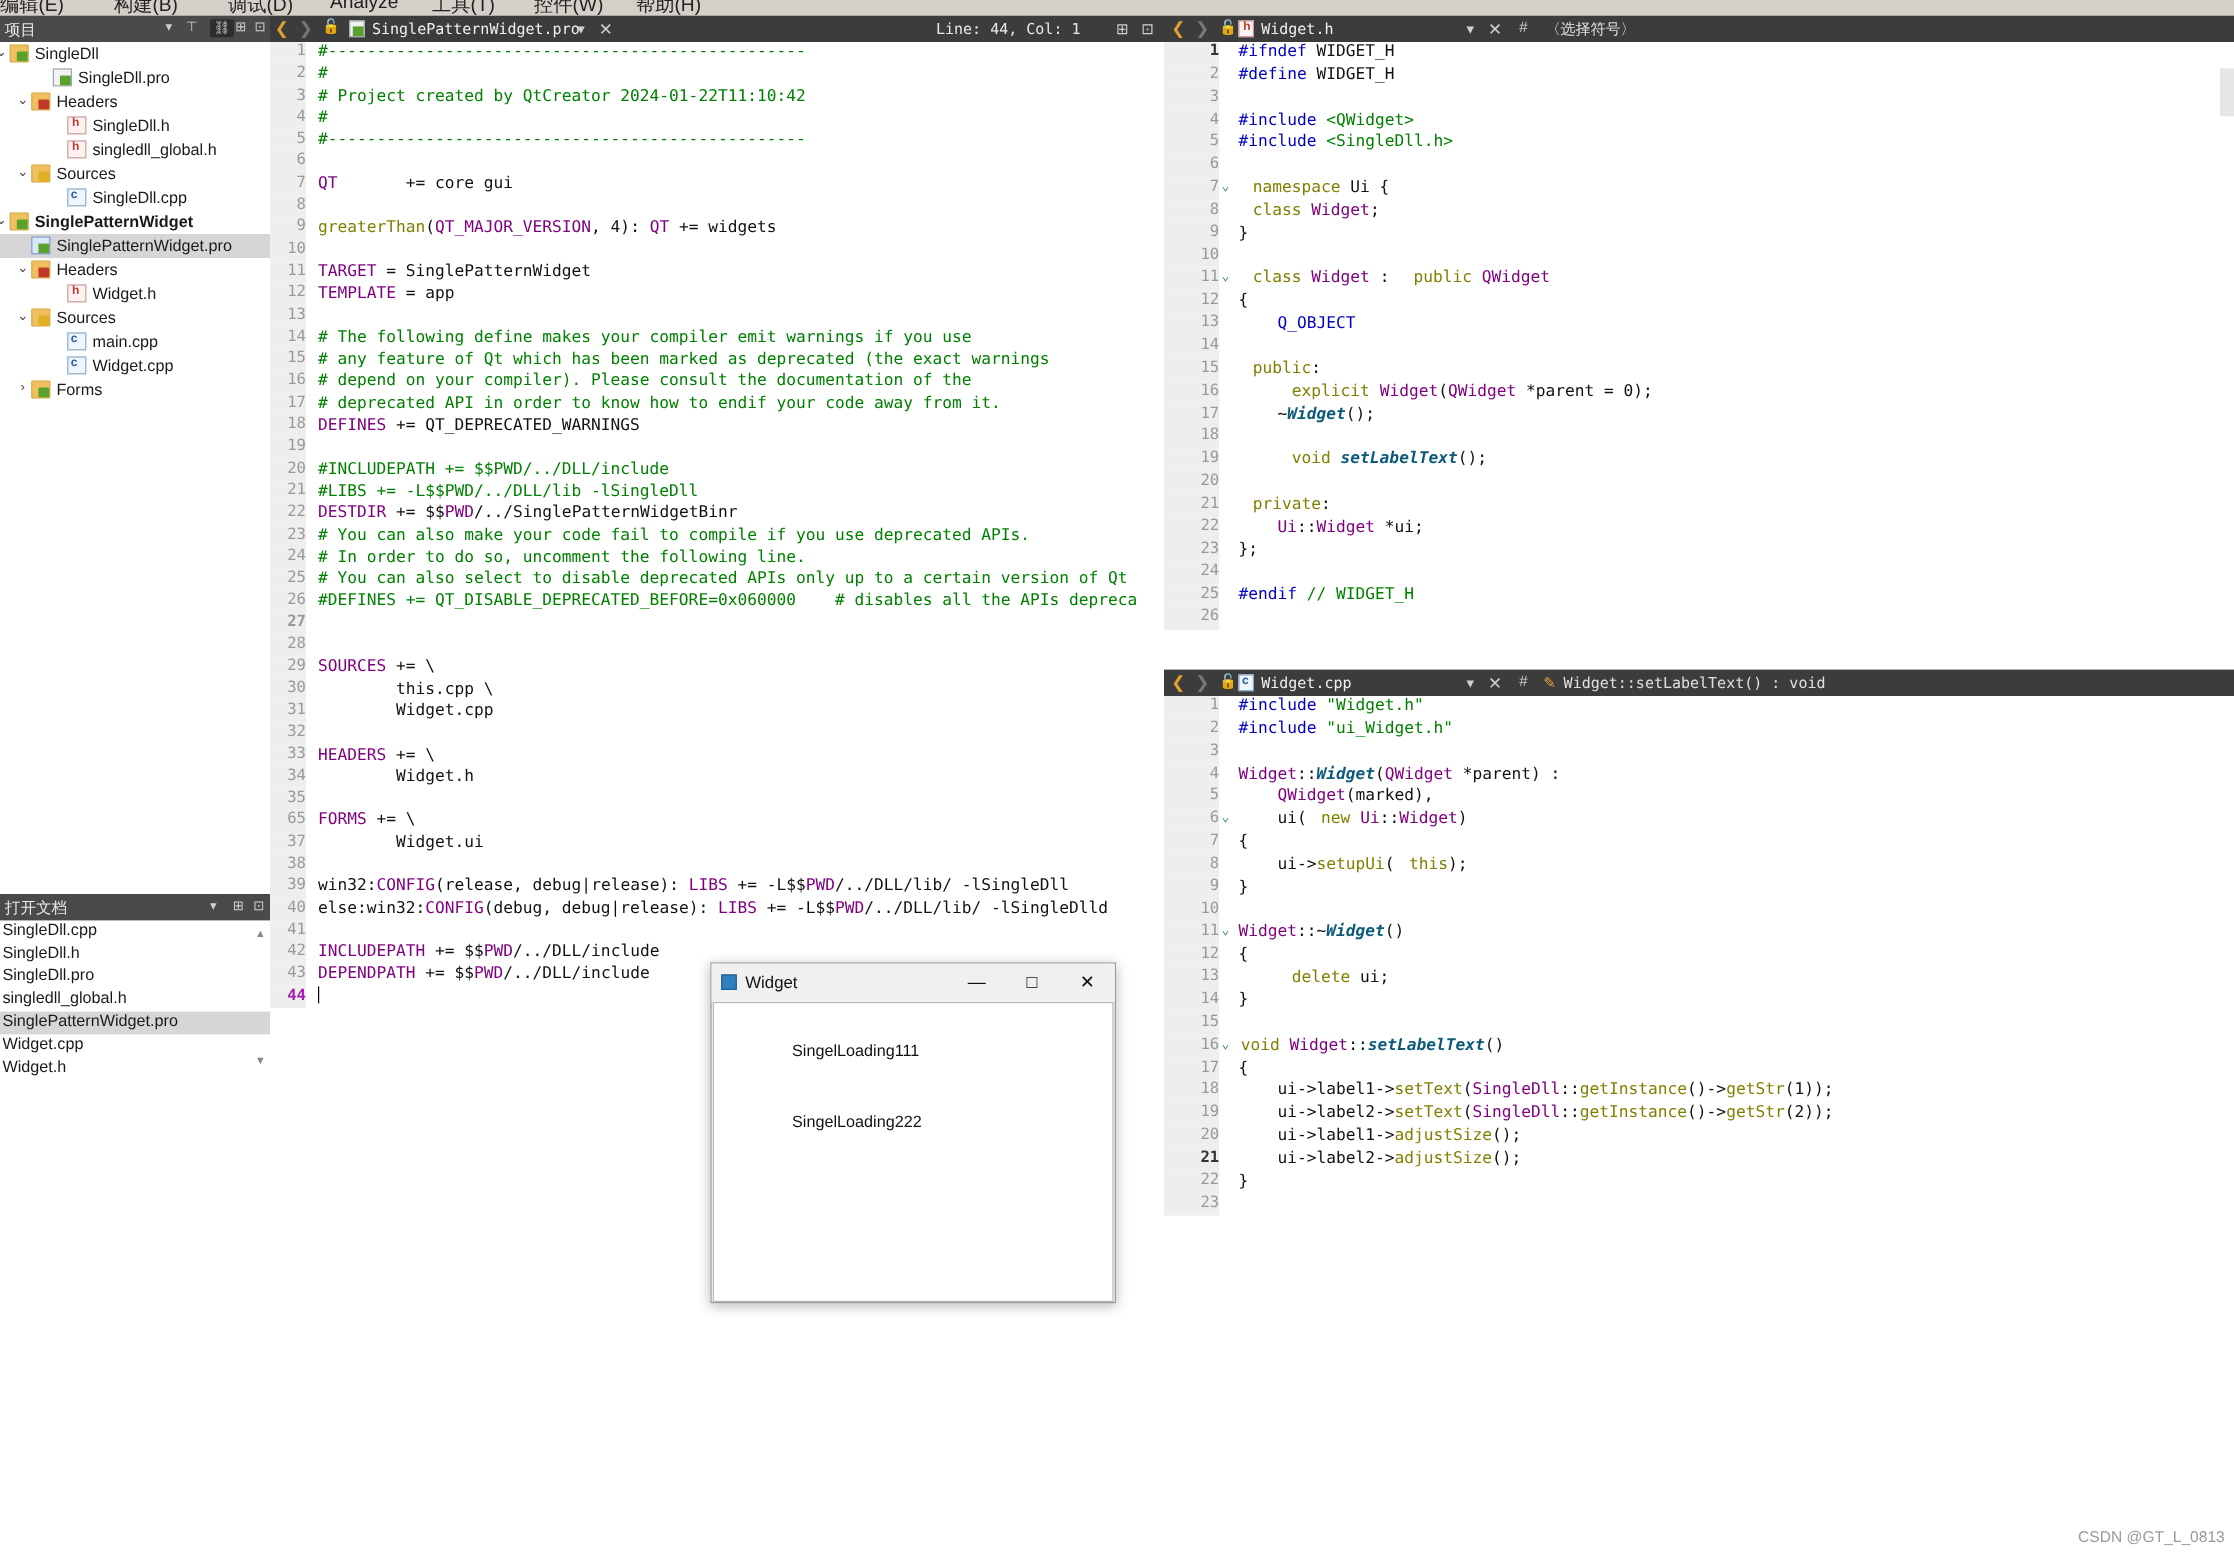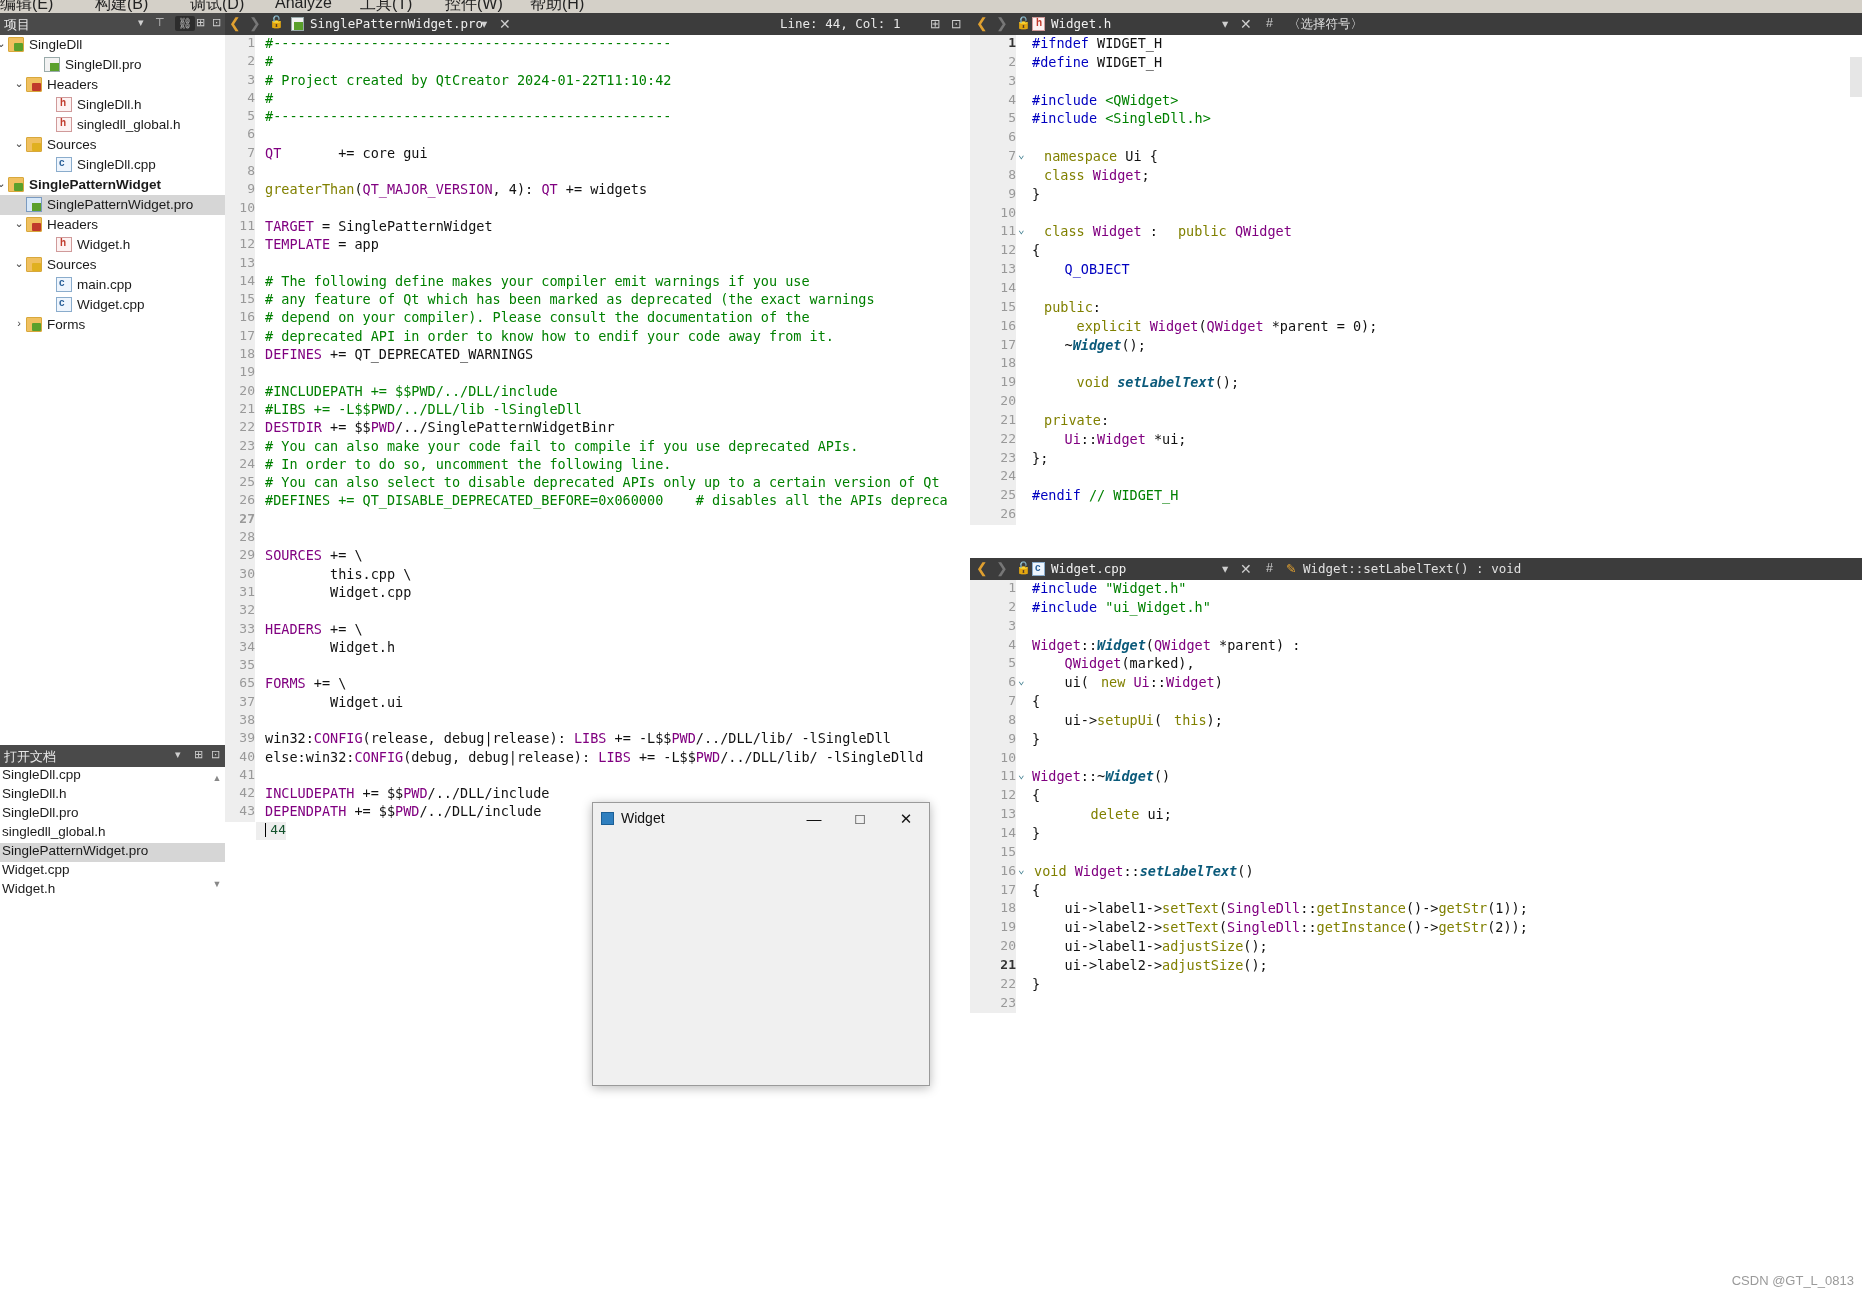--- a/index.html
+++ b/index.html
@@ -299,21 +299,21 @@
         <div class="cline mono" style="height: 18.3px;"><span class="ln" style="height: 18.3px;">34</span><span class="code" style="left: 40px;"><span class="c-plain">        Widget.h</span></span></div>
         <div class="cline mono" style="height: 18.3px;"><span class="ln" style="height: 18.3px;">35</span><span class="code" style="left: 40px;"></span></div>
         <div class="cline mono" style="height: 18.3px;"><span class="ln" style="height: 18.3px;">65</span><span class="code" style="left: 40px;"><span class="c-var">FORMS</span><span class="c-plain"> += \</span></span></div>
         <div class="cline mono" style="height: 18.3px;"><span class="ln" style="height: 18.3px;">37</span><span class="code" style="left: 40px;"><span class="c-plain">        Widget.ui</span></span></div>
         <div class="cline mono" style="height: 18.3px;"><span class="ln" style="height: 18.3px;">38</span><span class="code" style="left: 40px;"></span></div>
         <div class="cline mono" style="height: 18.3px;"><span class="ln" style="height: 18.3px;">39</span><span class="code" style="left: 40px;"><span class="c-plain">win32:</span><span class="c-var">CONFIG</span><span class="c-plain">(release, debug|release): </span><span class="c-var">LIBS</span><span class="c-plain"> += -L$$</span><span class="c-var">PWD</span><span class="c-plain">/../DLL/lib/ -lSingleDll</span></span></div>
         <div class="cline mono" style="height: 18.3px;"><span class="ln" style="height: 18.3px;">40</span><span class="code" style="left: 40px;"><span class="c-plain">else:win32:</span><span class="c-var">CONFIG</span><span class="c-plain">(debug, debug|release): </span><span class="c-var">LIBS</span><span class="c-plain"> += -L$$</span><span class="c-var">PWD</span><span class="c-plain">/../DLL/lib/ -lSingleDlld</span></span></div>
         <div class="cline mono" style="height: 18.3px;"><span class="ln" style="height: 18.3px;">41</span><span class="code" style="left: 40px;"></span></div>
         <div class="cline mono" style="height: 18.3px;"><span class="ln" style="height: 18.3px;">42</span><span class="code" style="left: 40px;"><span class="c-var">INCLUDEPATH</span><span class="c-plain"> += $$</span><span class="c-var">PWD</span><span class="c-plain">/../DLL/include</span></span></div>
         <div class="cline mono" style="height: 18.3px;"><span class="ln" style="height: 18.3px;">43</span><span class="code" style="left: 40px;"><span class="c-var">DEPENDPATH</span><span class="c-plain"> += $$</span><span class="c-var">PWD</span><span class="c-plain">/../DLL/include</span></span></div>
-        <div class="cline mono curln" style="height: 18.3px;"><span class="ln" style="height: 18.3px; font-weight: normal; color: #14532d; margin-left: 31px;">44</span><span class="code" style="left: 40px;"><span class="caret"></span></span></div>
+        <div class="cline mono curln" style="height: 18.3px;"><span class="ln" style="height: 18.3px; font-weight: bold; color: #a21caf;">44</span><span class="code" style="left: 40px;"><span class="caret"></span></span></div>
       </div>
   </div>
 </div>
 
 <div id="right">
 
   <div id="rtop">
     <div class="rhdr">
       <span class="nav" style="position:absolute;left:6px;top:2px;color:#e0a030;font-size:14px;">❮</span>
       <span class="nav" style="position:absolute;left:26px;top:2px;color:#777;font-size:14px;">❯</span>
@@ -378,21 +378,21 @@
           <div class="cline mono" style="height: 18.85px;"><span class="ln" style="width: 46px; height: 18.85px;">3</span><span class="code" style="left: 62px;"></span></div>
           <div class="cline mono" style="height: 18.85px;"><span class="ln" style="width: 46px; height: 18.85px;">4</span><span class="code" style="left: 62px;"><span class="c-typ">Widget</span><span class="c-plain">::</span><span class="c-decl">Widget</span><span class="c-plain">(</span><span class="c-typ">QWidget</span><span class="c-plain"> *parent) :</span></span></div>
           <div class="cline mono" style="height: 18.85px;"><span class="ln" style="width: 46px; height: 18.85px;">5</span><span class="code" style="left: 62px;"><span class="c-plain">    </span><span class="c-typ">QWidget</span><span class="c-plain">(marked),</span></span></div>
           <div class="cline mono" style="height: 18.85px;"><span class="ln" style="width: 46px; height: 18.85px;">6</span><span class="fold">⌄</span><span class="code" style="left: 62px;"><span class="c-plain">    ui(</span><span class="c-kw">new</span><span class="c-plain"> </span><span class="c-typ">Ui</span><span class="c-plain">::</span><span class="c-typ">Widget</span><span class="c-plain">)</span></span></div>
           <div class="cline mono" style="height: 18.85px;"><span class="ln" style="width: 46px; height: 18.85px;">7</span><span class="code" style="left: 62px;"><span class="c-plain">{</span></span></div>
           <div class="cline mono" style="height: 18.85px;"><span class="ln" style="width: 46px; height: 18.85px;">8</span><span class="code" style="left: 62px;"><span class="c-plain">    ui-&gt;</span><span class="c-fn">setupUi</span><span class="c-plain">(</span><span class="c-kw">this</span><span class="c-plain">);</span></span></div>
           <div class="cline mono" style="height: 18.85px;"><span class="ln" style="width: 46px; height: 18.85px;">9</span><span class="code" style="left: 62px;"><span class="c-plain">}</span></span></div>
           <div class="cline mono" style="height: 18.85px;"><span class="ln" style="width: 46px; height: 18.85px;">10</span><span class="code" style="left: 62px;"></span></div>
           <div class="cline mono" style="height: 18.85px;"><span class="ln" style="width: 46px; height: 18.85px;">11</span><span class="fold">⌄</span><span class="code" style="left: 62px;"><span class="c-typ">Widget</span><span class="c-plain">::~</span><span class="c-decl">Widget</span><span class="c-plain">()</span></span></div>
           <div class="cline mono" style="height: 18.85px;"><span class="ln" style="width: 46px; height: 18.85px;">12</span><span class="code" style="left: 62px;"><span class="c-plain">{</span></span></div>
-          <div class="cline mono" style="height: 18.85px;"><span class="ln" style="width: 46px; height: 18.85px;">13</span><span class="code" style="left: 76px;"><span class="c-plain">    </span><span class="c-kw">delete</span><span class="c-plain"> ui;</span></span></div>
+          <div class="cline mono" style="height: 18.85px;"><span class="ln" style="width: 46px; height: 18.85px;">13</span><span class="code" style="left: 62px;"><span class="c-plain">    </span><span class="c-kw">delete</span><span class="c-plain"> ui;</span></span></div>
           <div class="cline mono" style="height: 18.85px;"><span class="ln" style="width: 46px; height: 18.85px;">14</span><span class="code" style="left: 62px;"><span class="c-plain">}</span></span></div>
           <div class="cline mono" style="height: 18.85px;"><span class="ln" style="width: 46px; height: 18.85px;">15</span><span class="code" style="left: 62px;"></span></div>
           <div class="cline mono" style="height: 18.85px;"><span class="ln" style="width: 46px; height: 18.85px;">16</span><span class="fold">⌄</span><span class="code" style="left: 52px;"><span class="c-kw">void</span><span class="c-plain"> </span><span class="c-typ">Widget</span><span class="c-plain">::</span><span class="c-decl">setLabelText</span><span class="c-plain">()</span></span></div>
           <div class="cline mono" style="height: 18.85px;"><span class="ln" style="width: 46px; height: 18.85px;">17</span><span class="code" style="left: 62px;"><span class="c-plain">{</span></span></div>
           <div class="cline mono" style="height: 18.85px;"><span class="ln" style="width: 46px; height: 18.85px;">18</span><span class="code" style="left: 62px;"><span class="c-plain">    ui-&gt;label1-&gt;</span><span class="c-fn">setText</span><span class="c-plain">(</span><span class="c-typ">SingleDll</span><span class="c-plain">::</span><span class="c-fn">getInstance</span><span class="c-plain">()-&gt;</span><span class="c-fn">getStr</span><span class="c-plain">(1));</span></span></div>
           <div class="cline mono" style="height: 18.85px;"><span class="ln" style="width: 46px; height: 18.85px;">19</span><span class="code" style="left: 62px;"><span class="c-plain">    ui-&gt;label2-&gt;</span><span class="c-fn">setText</span><span class="c-plain">(</span><span class="c-typ">SingleDll</span><span class="c-plain">::</span><span class="c-fn">getInstance</span><span class="c-plain">()-&gt;</span><span class="c-fn">getStr</span><span class="c-plain">(2));</span></span></div>
           <div class="cline mono" style="height: 18.85px;"><span class="ln" style="width: 46px; height: 18.85px;">20</span><span class="code" style="left: 62px;"><span class="c-plain">    ui-&gt;label1-&gt;</span><span class="c-fn">adjustSize</span><span class="c-plain">();</span></span></div>
           <div class="cline mono" style="height: 18.85px;"><span class="ln" style="width: 46px; height: 18.85px; font-weight: bold; color: rgb(51, 51, 51);">21</span><span class="code" style="left: 62px;"><span class="c-plain">    ui-&gt;label2-&gt;</span><span class="c-fn">adjustSize</span><span class="c-plain">();</span></span></div>
           <div class="cline mono" style="height: 18.85px;"><span class="ln" style="width: 46px; height: 18.85px;">22</span><span class="code" style="left: 62px;"><span class="c-plain">}</span></span></div>
           <div class="cline mono" style="height: 18.85px;"><span class="ln" style="width: 46px; height: 18.85px;">23</span><span class="code" style="left: 62px;"></span></div>
@@ -402,15 +402,19 @@
 </div>
 
 <div id="dlg">
   <div id="dlgbar">
     <span class="ti"></span>
     <span class="tt">Widget</span>
     <span class="wb" style="left:198px">—</span>
     <span class="wb" style="left:244px">□</span>
     <span class="wb" style="left:290px">✕</span>
   </div>
+  <div id="dlgbody">
+    <span class="lab" style="left:65px;top:32px;">SingelLoading111</span>
+    <span class="lab" style="left:65px;top:91px;">SingelLoading222</span>
+  </div>
 </div>
 
 <div id="watermark">CSDN @GT_L_0813</div>
 
 </body></html>

